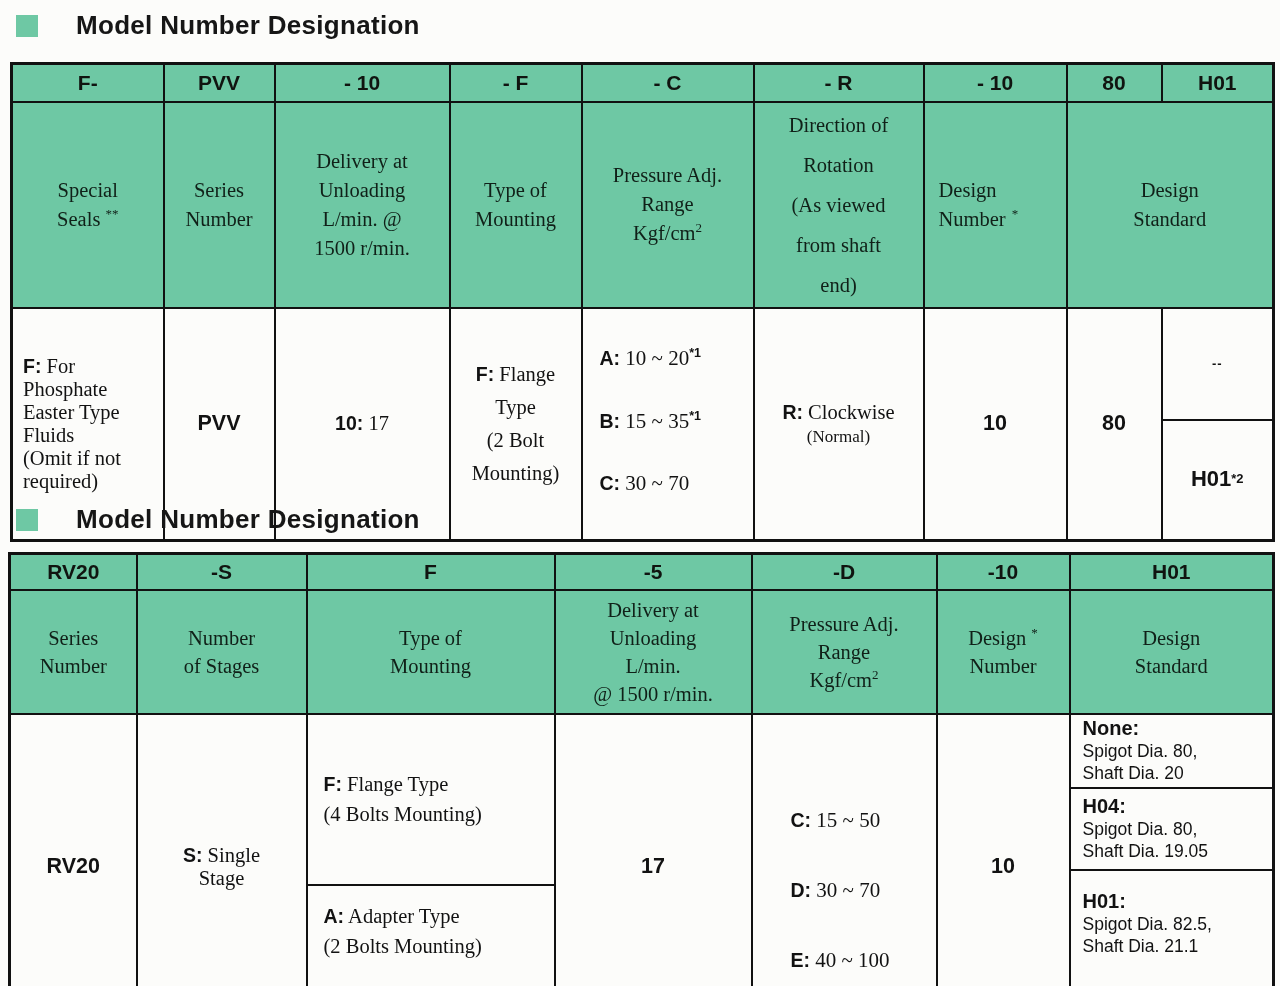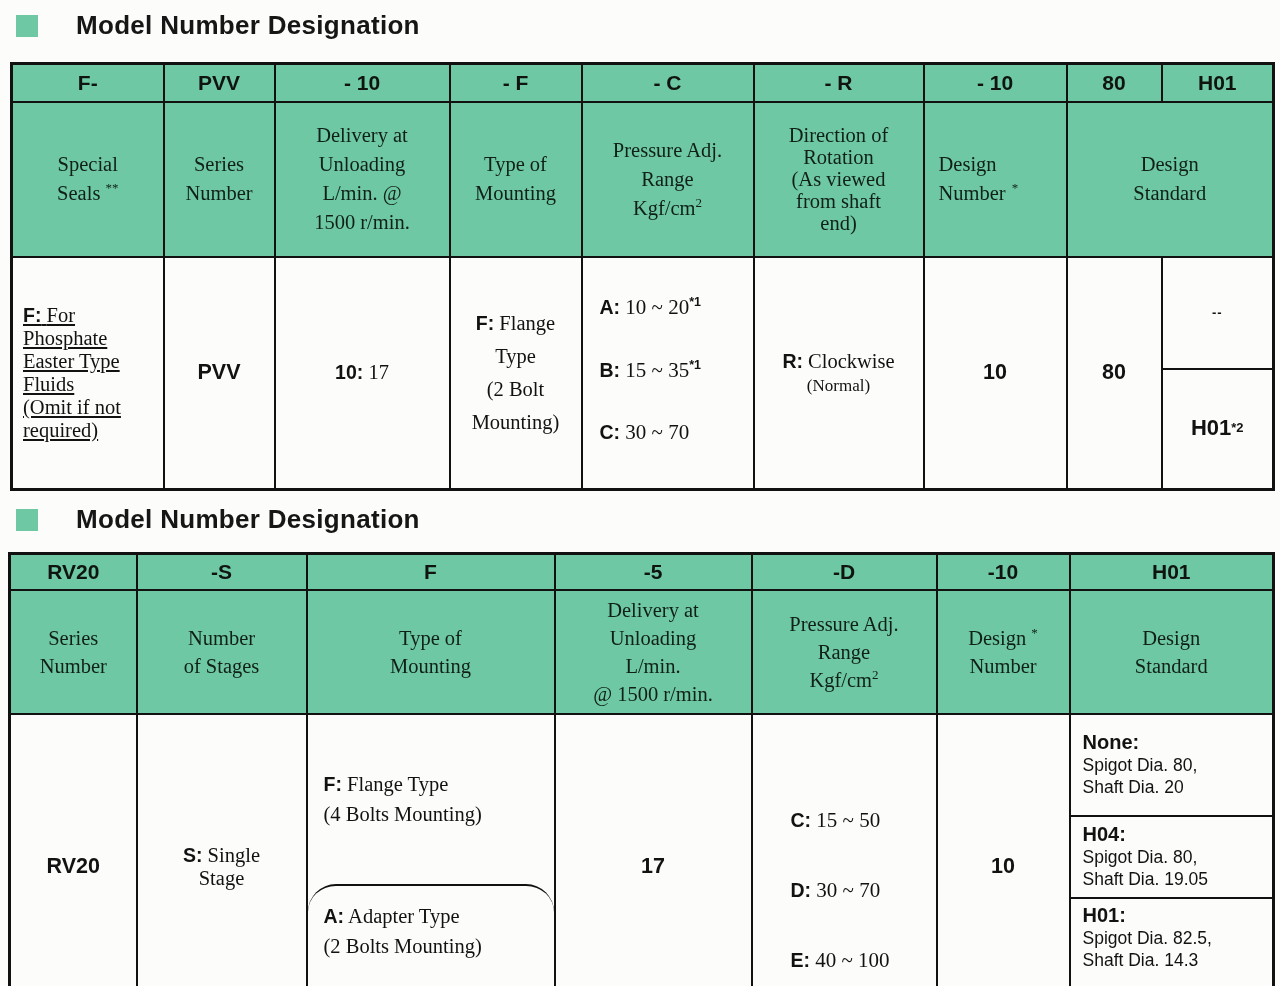--- a/index.html
+++ b/index.html
@@ -24,46 +24,46 @@
     font-size:21px; text-align:center; color:#101410;
   }
   .lbl{font-size:20.5px; text-align:center; color:#102018;}
   #t1 .lbl{line-height:29px;}
   #t2 .lbl{line-height:28px;}
   .pre{white-space:pre-line;}
   .k{font-family:"Liberation Sans", sans-serif; font-weight:700; font-size:19.5px;}
   .big{font-family:"Liberation Sans", sans-serif; font-weight:700; font-size:21.5px; text-align:center;}
   .serif-cell{font-size:20.5px;}
   .center{text-align:center;}
-  .left-pad{padding-left:10px; padding-right:6px; text-align:left;text-decoration:underline;}
+  .left-pad{padding-left:10px; padding-right:6px; text-align:left;}
   sup.ast{font-size:13px; line-height:0;}
   sup.kast{font-family:"Liberation Sans", sans-serif; font-weight:700; font-size:12.5px; line-height:0;}
   .note{display:block; font-size:17px; margin-top:3px;}
   
   .stack{display:flex; flex-direction:column; justify-content:space-evenly; text-align:left; font-size:21px;}
   .stack1{height:225px; padding-left:17px;}
   .stack2{height:256px; padding-left:38px;margin-top:48px;}
   
   td.nopad{padding:0; vertical-align:top;}
   .vsplit{display:flex; flex-direction:column; width:100%;}
   .vsplit > .sub{box-sizing:border-box;}
   .vsplit > .sub + .sub{border-top:2.5px solid #111;}
   .vs-t1{height:228px;}
   .vs-t1 .sub-a{height:110px; display:flex; align-items:center; justify-content:center;}
   .vs-t1 .sub-b{flex:1; display:flex; align-items:center; justify-content:center;}
   .dashes{font-family:"Liberation Sans", sans-serif; font-weight:700; font-size:13px; letter-spacing:1px;}
   .h01big{font-family:"Liberation Sans", sans-serif; font-weight:700; font-size:22px;}
   sup.h01sup{font-family:"Liberation Sans", sans-serif; font-weight:700; font-size:13px; line-height:0;}
   .vs-m{height:261px;}
-  .vs-m .sub{display:flex; flex-direction:column; justify-content:center; padding-left:16px; font-size:20.5px; text-align:left;border-radius:28px;}
+  .vs-m .sub{display:flex; flex-direction:column; justify-content:center; padding-left:16px; font-size:20.5px; text-align:left;}
   .vs-m .sub-a{height:169px;}
   .vs-m .sub-b{flex:1;}
   .vs-d{height:261px; font-family:"Liberation Sans", sans-serif;}
   .vs-d .sub{display:flex; flex-direction:column; justify-content:center; padding-left:12px; text-align:left;}
-  .vs-d .sub-a{height:100px;}
+  .vs-d .sub-a{height:72px;}
   .vs-d .sub-b{height:82px;}
   .vs-d .sub-c{flex:1;}
   .ds-name{font-weight:700; font-size:20px; line-height:23px;}
   .ds-lines{font-size:17.5px; line-height:22px; white-space:pre-line;}
 </style>
 </head>
 <body>
 
 <div class="page">
 
@@ -107,21 +107,21 @@
 Unloading
 L/min. @
 1500 r/min.</td>
       <td class="g lbl pre">Type of
 Mounting</td>
       <td class="g lbl">
         <span class="pre">Pressure Adj.
 Range
 Kgf/cm</span><sup class="ast">2</sup>
       </td>
-      <td class="g lbl pre" style="line-height:22px">Direction of
+      <td class="g lbl pre" style="line-height:40px">Direction of
 Rotation
 (As viewed
 from shaft
 end)</td>
       <td class="g lbl" style="text-align:left; padding-left:14px;">
         <span class="pre">Design
 Number</span><sup class="ast" style="margin-left:6px">*</sup>
       </td>
       <td class="g lbl pre" colspan="2">Design
 Standard</td>
@@ -256,21 +256,21 @@
 Shaft Dia. 20</span>
           </div>
           <div class="sub sub-b">
             <span class="ds-name">H04:</span>
             <span class="ds-lines">Spigot Dia. 80,
 Shaft Dia. 19.05</span>
           </div>
           <div class="sub sub-c">
             <span class="ds-name">H01:</span>
             <span class="ds-lines">Spigot Dia. 82.5,
-Shaft Dia. 14.3</span>
+Shaft Dia. 21.1</span>
           </div>
         </div>
       </td>
     </tr>
   </tbody>
     </table>
 
 </div>
 
 </body></html>

